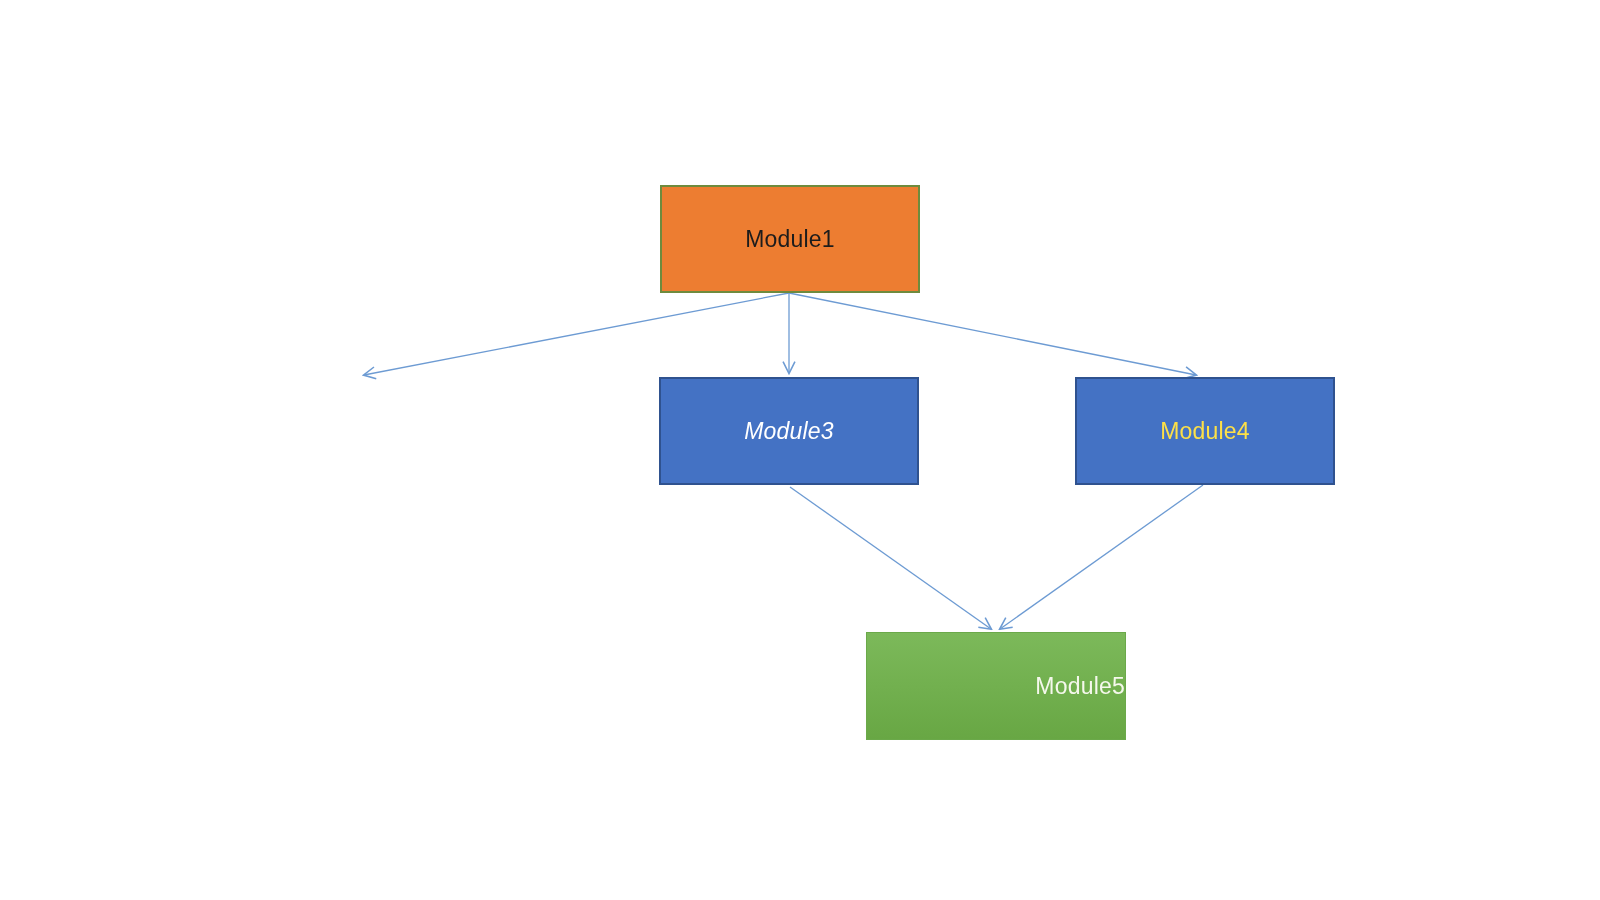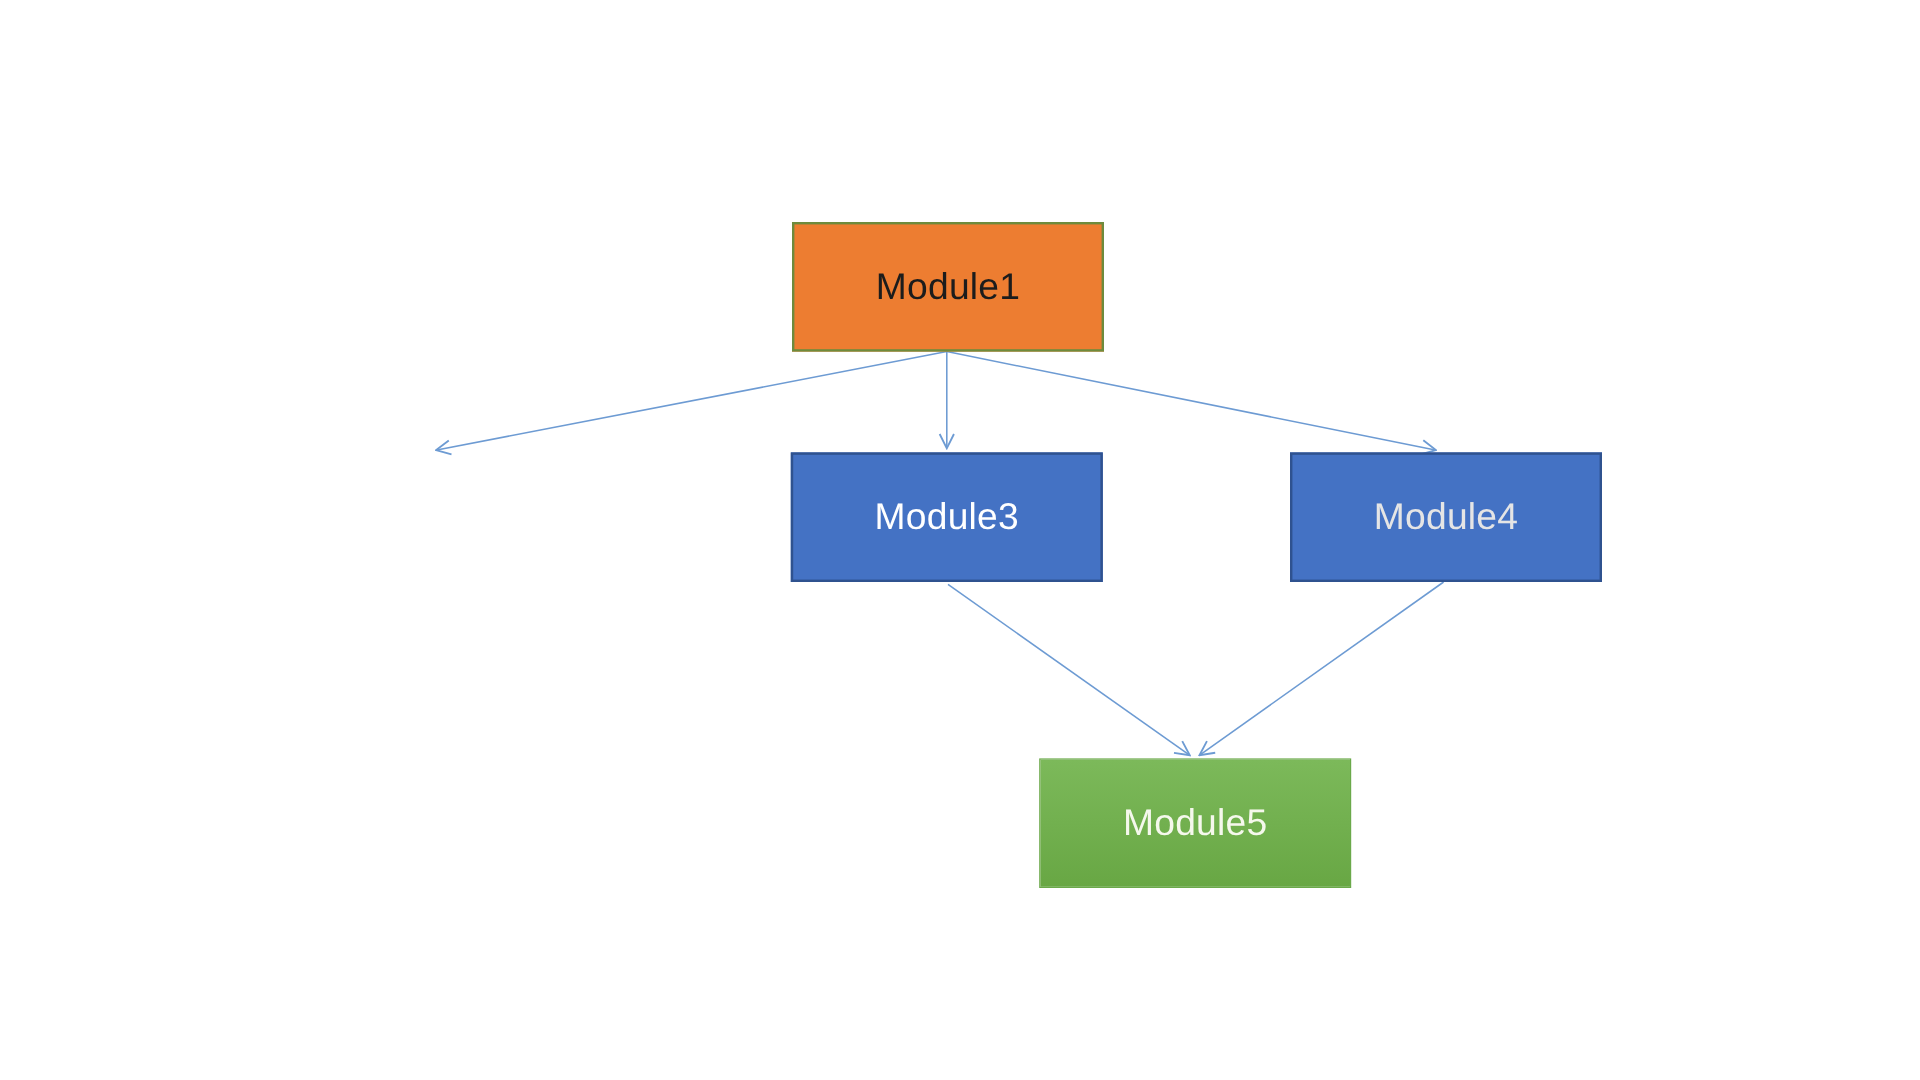--- a/index.html
+++ b/index.html
@@ -23,21 +23,21 @@
     height: 900px;
     pointer-events: none;
   }
   .node {
     position: absolute;
     width: 260px;
     height: 108px;
     display: flex;
     align-items: center;
     justify-content: center;
-    font-size: 31px;
+    font-size: 23px;
     letter-spacing: 0.2px;
     box-sizing: border-box;
   }
   .node-module1 {
     left: 660px;
     top: 185px;
     background: #ED7D31;
     border: 2px solid #6E8B3D;
     color: #1c1c1c;
   }
@@ -47,35 +47,37 @@
     background: #4472C4;
     border: 2px solid #2F528F;
     color: #ffffff;
   }
   .node-module3 {
     left: 659px;
     top: 377px;
     background: #4472C4;
     border: 2px solid #2F528F;
     color: #ffffff;
+    font-style: italic;
   }
   .node-module4 {
     left: 1075px;
     top: 377px;
     background: #4472C4;
     border: 2px solid #2F528F;
-    color: #e5e5e5;
+    color: #fde047;
     text-align: right;
   }
   .node-module5 {
     left: 866px;
     top: 632px;
     background: linear-gradient(180deg, #7CB95A 0%, #68A744 100%);
     border: 1px solid #6BA94A;
     color: #F5F8EC;
+    justify-content: flex-end;
   }
 </style>
 </head>
 <body>
 
 <div class="stage">
 
   <svg class="edges-layer" width="1600" height="900" viewBox="0 0 1600 900" xmlns="http://www.w3.org/2000/svg">
     <defs>
       <marker id="openArrow" viewBox="0 0 12 12" refX="10.5" refY="6" markerWidth="11" markerHeight="11" orient="auto-start-reverse">

